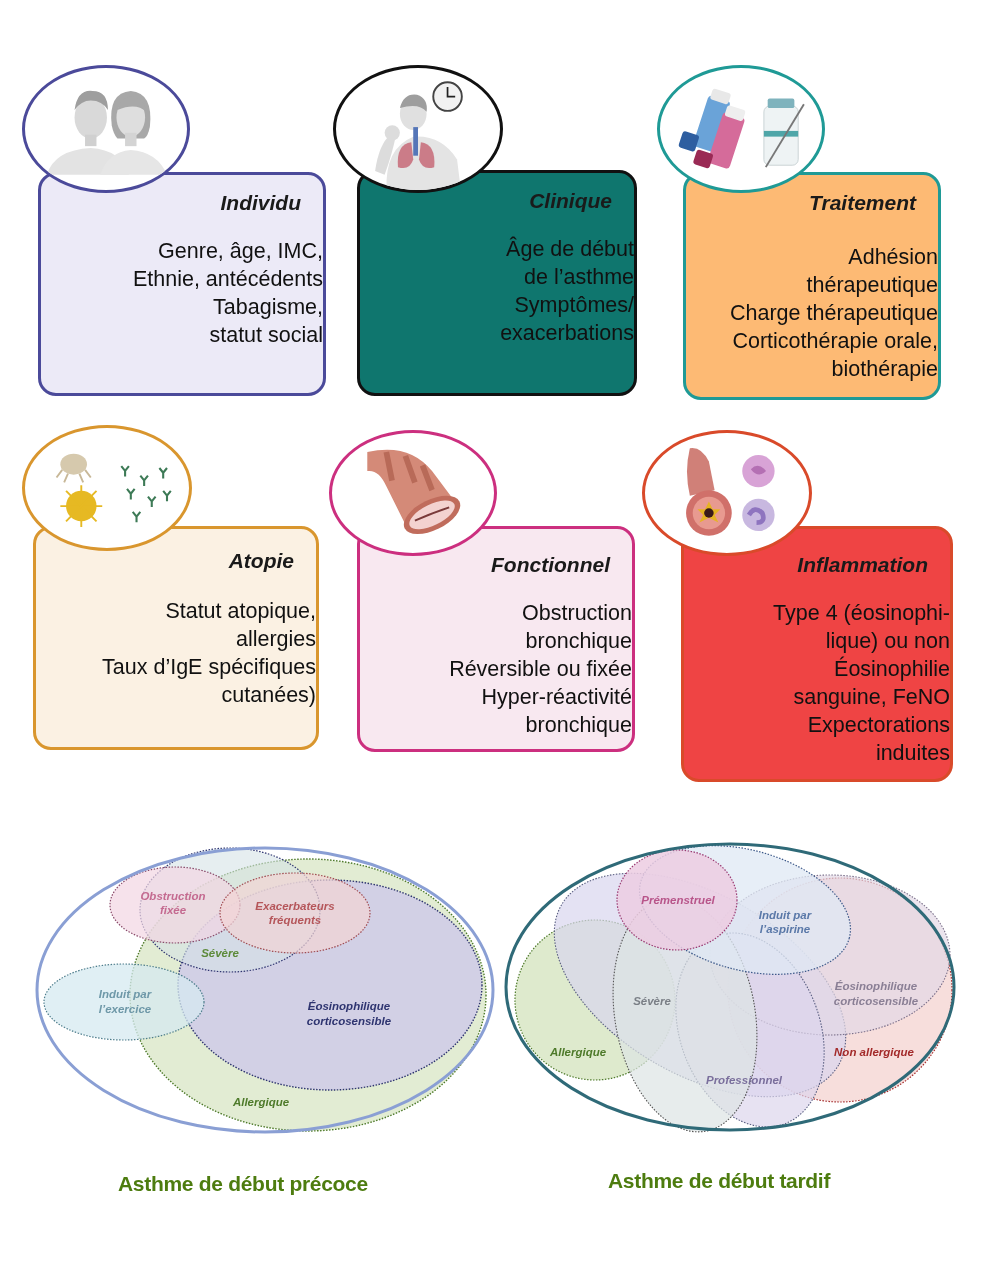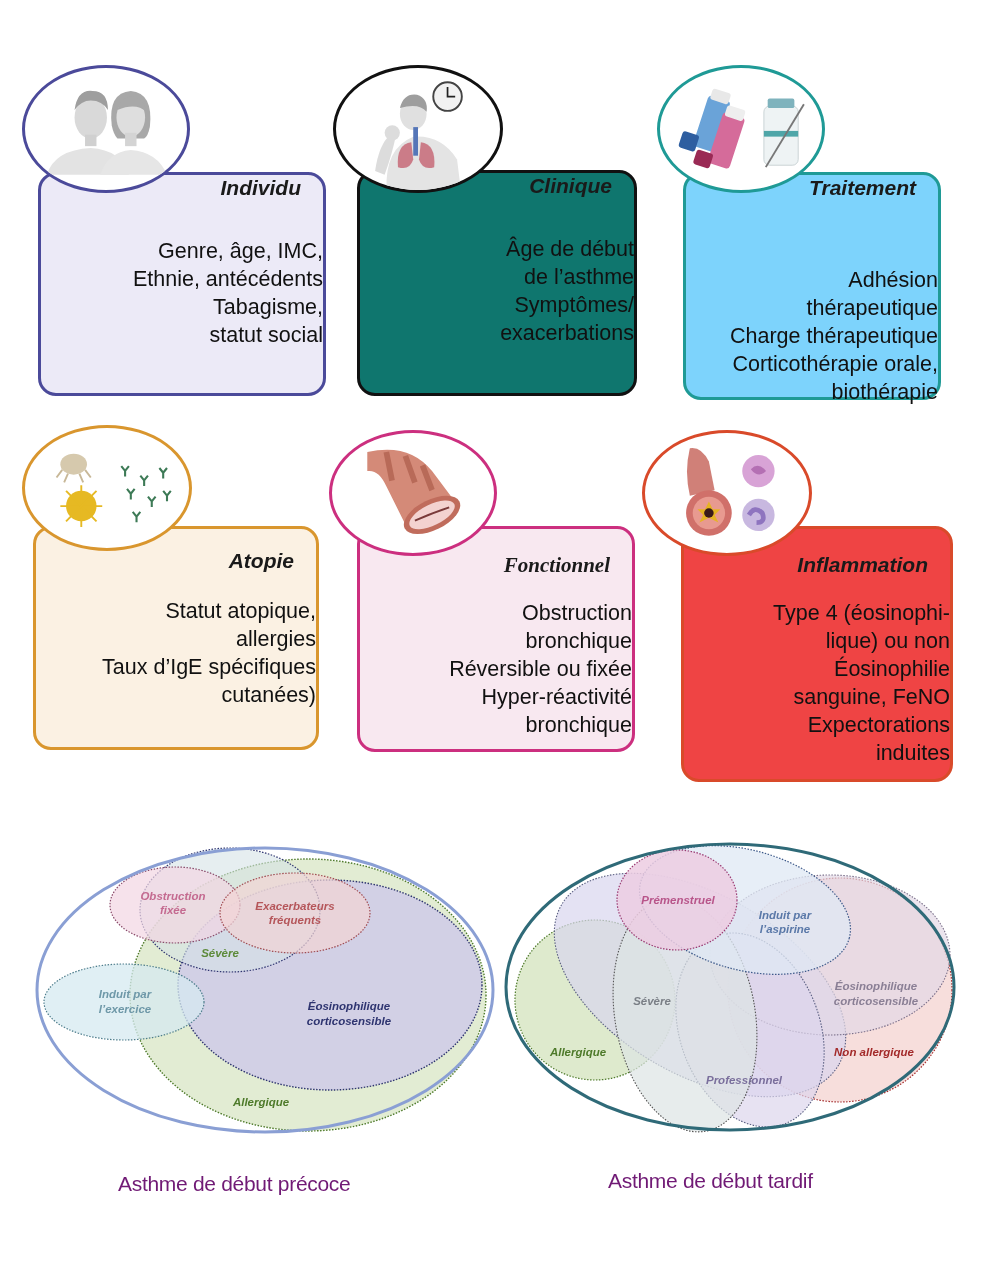--- a/index.html
+++ b/index.html
@@ -1,30 +1,30 @@
 <!DOCTYPE html>
 <html><head>
   <meta charset="utf-8">
   <style>
     html, body { margin: 0; padding: 0; background: #ffffff; }
     body { width: 1003px; height: 1280px; position: relative; overflow: hidden;
       font-family: "Liberation Sans", "DejaVu Sans", sans-serif; color: #111; }
     .card { position: absolute; box-sizing: border-box; border: 3px solid; border-radius: 18px; }
-    .card-title { position: absolute; right: 22px; top: 1px; font-style: italic; font-weight: bold;
+    .card-title { position: absolute; right: 22px; top: 16px; font-style: italic; font-weight: bold;
       font-size: 21px; color: #1a1a1a; }
     .card-body { position: absolute; left: 0; right: 0; top: 62px; text-align: right;
       font-size: 21.5px; line-height: 28px; color: #111; }
     .card-body div { white-space: nowrap; }
     .bubble { position: absolute; box-sizing: border-box; border: 3px solid; border-radius: 50%;
       background: #ffffff; overflow: hidden; }
     .bubble svg { width: 100%; height: 100%; display: block; }
     .venn { position: absolute; }
     .venn svg { overflow: visible; }
     .venn-label { font-family: "Liberation Sans", sans-serif; font-style: italic; font-weight: bold; font-size: 11.5px; }
-    .caption { position: absolute; font-size: 21px; font-weight: normal; color: #701a75; white-space: nowrap;
+    .caption { position: absolute; font-size: 21px; font-weight: bold; color: #4d7c0f; white-space: nowrap;
       letter-spacing: -0.3px; }
   </style>
 </head>
 <body>
 
 <div class="card" id="card-0" style="left: 38px; top: 172px; width: 288px; height: 224px; border-color: rgb(75, 74, 154); background: rgb(236, 234, 247);">
   <div class="card-title">Individu</div>
   <div class="card-body">
     <div>Genre, âge, IMC,</div>
     <div>Ethnie, antécédents</div>
@@ -65,23 +65,23 @@
     <path d="M40 108 Q44 80 56 70 L62 70 Q58 90 50 112Z" fill="#dcdcdc"></path>
     <circle cx="58" cy="68" r="8" fill="#dcdcdc"></circle>
     <rect x="80" y="62" width="5" height="30" fill="#5576b8"></rect>
     <path d="M78 78 Q62 80 64 104 Q76 108 80 96Z" fill="#c76a78" opacity="0.85"></path>
     <path d="M88 78 Q104 80 102 104 Q90 108 86 96Z" fill="#c76a78" opacity="0.85"></path>
     <circle cx="116" cy="30" r="15" fill="#f2f2f2" stroke="#444" stroke-width="2"></circle>
     <path d="M116 20 L116 30 L124 30" stroke="#222" stroke-width="1.8" fill="none"></path>
   </svg>
 </div>
 
-<div class="card" id="card-2" style="left: 683px; top: 172px; width: 258px; height: 228px; border-color: rgb(31, 154, 150); background: #7dd3fc;">
+<div class="card" id="card-2" style="left: 683px; top: 172px; width: 258px; height: 228px; border-color: rgb(31, 154, 150); background: #fdba74;">
   <div class="card-title">Traitement</div>
-  <div class="card-body" style="top:68px;margin-top:23px;">
+  <div class="card-body" style="top:68px;">
     <div>Adhésion</div>
     <div>thérapeutique</div>
     <div>Charge thérapeutique</div>
     <div>Corticothérapie orale,</div>
     <div>biothérapie</div>
   </div>
 </div>
 <div class="bubble" id="bubble-2" style="left: 657px; top: 65px; width: 168px; height: 128px; border-color: rgb(31, 154, 150);">
   <svg viewBox="0 0 168 128">
     <g transform="rotate(18 64 64)">
@@ -127,21 +127,21 @@
       <path d="M140 42 l4 5 l4 -5 M144 47 l0 6"></path>
       <path d="M106 64 l4 5 l4 -5 M110 69 l0 6"></path>
       <path d="M128 72 l4 5 l4 -5 M132 77 l0 6"></path>
       <path d="M112 88 l4 5 l4 -5 M116 93 l0 6"></path>
       <path d="M144 66 l4 5 l4 -5 M148 71 l0 6"></path>
     </g>
   </svg>
 </div>
 
 <div class="card" id="card-4" style="left: 357px; top: 526px; width: 278px; height: 226px; border-color: rgb(204, 47, 127); background: rgb(248, 232, 240);">
-  <div class="card-title" style="top:24px;font-family:Liberation Serif, serif;">Fonctionnel</div>
+  <div class="card-title" style="top:24px;">Fonctionnel</div>
   <div class="card-body" style="top:70px;">
     <div>Obstruction</div>
     <div>bronchique</div>
     <div>Réversible ou fixée</div>
     <div>Hyper-réactivité</div>
     <div>bronchique</div>
   </div>
 </div>
 <div class="bubble" id="bubble-4" style="left: 329px; top: 430px; width: 168px; height: 126px; border-color: rgb(204, 47, 127);">
   <svg viewBox="0 0 168 126">

